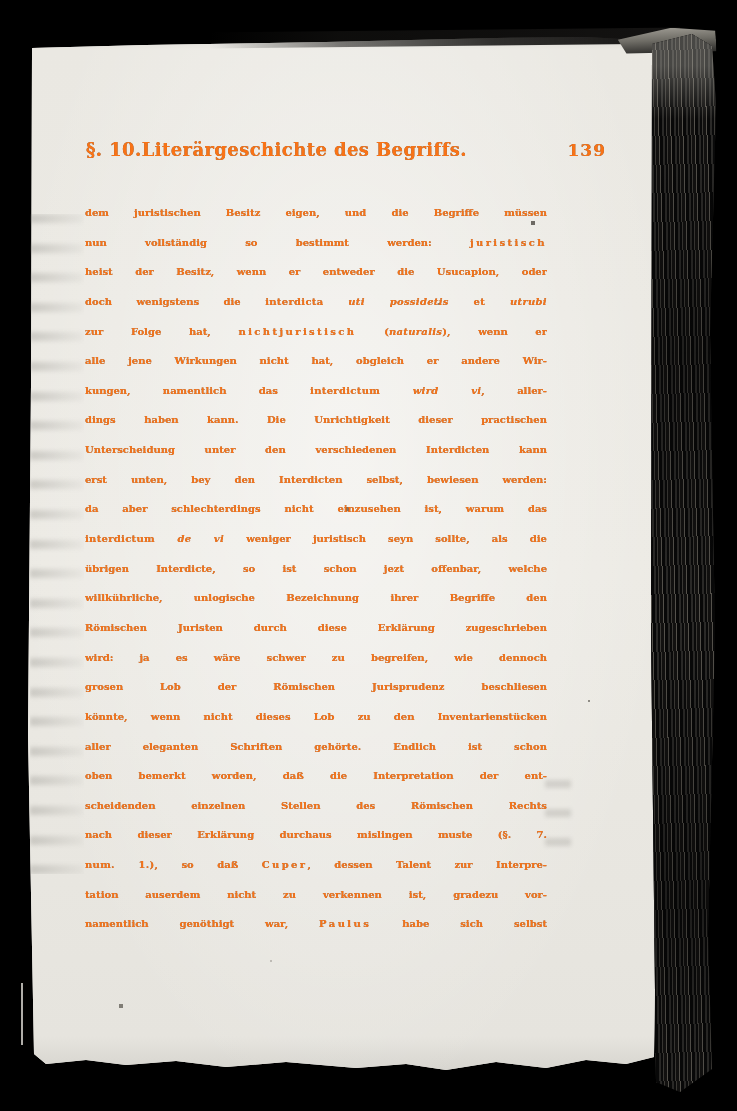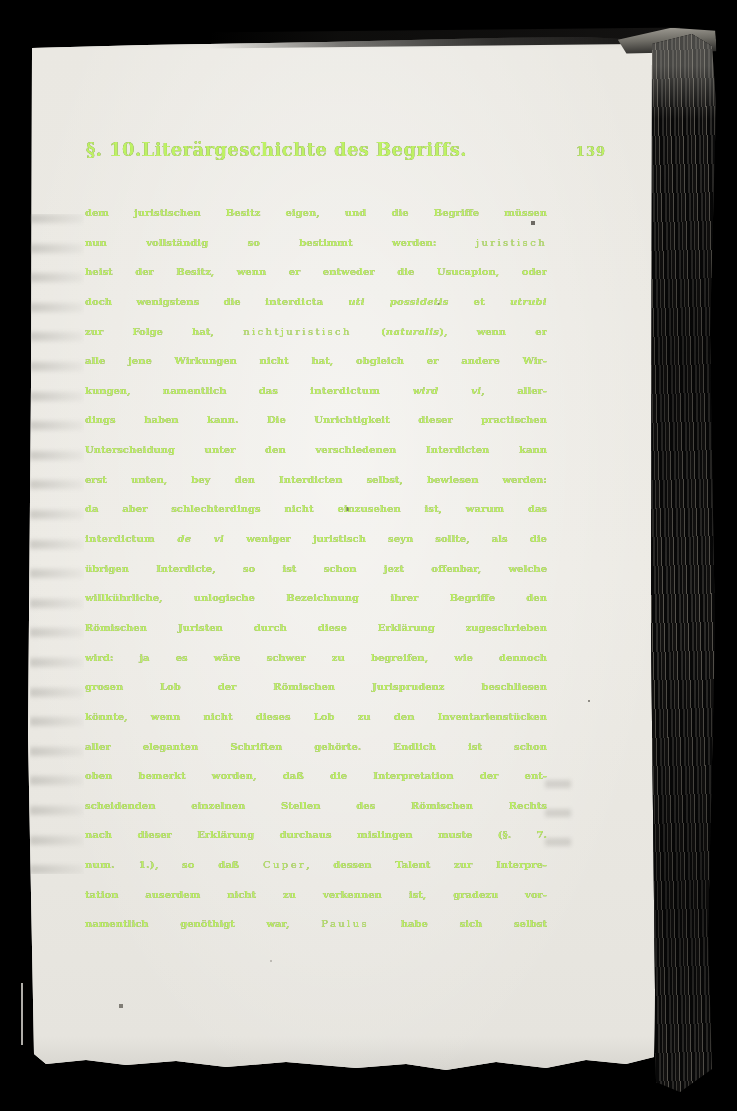--- a/index.html
+++ b/index.html
@@ -45,36 +45,36 @@
   .bleed-right{position:absolute;left:545px;top:780px;width:26px;height:70px;opacity:.4;
     background:repeating-linear-gradient(180deg,rgba(110,108,102,.5) 0 8px,rgba(0,0,0,0) 8px 29px);
     filter:blur(2px);}
   .speck{position:absolute;left:0;top:0;width:2px;height:2px;background:transparent;
     box-shadow:532px 222px 0 1px #6d6a64, 770px 0 0 0 transparent, 438px 303px 0 0 #85827c,
       346px 508px 0 1px #7c7972, 270px 960px 0 0 #8a878074, 120px 1005px 0 1px #807d76,
       588px 700px 0 0 #8f8c85;}
   .left-line-artifact{position:absolute;left:21px;top:983px;width:2px;height:62px;background:#cfcdc7;opacity:.85;}
 
   
-  .ink{color:#bef264;}
+  .ink{color:#f97316;}
   .header-row{position:absolute;left:86px;top:139px;width:520px;display:flex;
     align-items:baseline;font-weight:bold;font-size:18px;letter-spacing:.4px;
     text-shadow:0 0 .6px rgba(27,25,22,.7);}
   .header-section{flex:0 0 auto;}
   .header-title{flex:1 1 auto;text-align:left;}
-  .header-pagenum{flex:0 0 auto;font-size:13px;letter-spacing:1px;}
+  .header-pagenum{flex:0 0 auto;font-size:17px;letter-spacing:1px;}
 
   .body-text{position:absolute;left:85px;top:198px;width:462px;font-size:10px;
     font-weight:bold;text-shadow:0 0 .5px rgba(27,25,22,.6);}
   .line{height:29.65px;line-height:29.65px;overflow:hidden;
     text-align:justify;text-align-last:justify;-moz-text-align-last:justify;}
   .seg-fraktur{font-weight:bold;}
   .seg-latin-italic{font-style:italic;font-weight:600;letter-spacing:.3px;}
   .seg-latin-roman{font-style:normal;font-weight:600;letter-spacing:.3px;}
-  .seg-spaced{font-weight:normal;letter-spacing:2.4px;}
+  .seg-spaced{font-weight:bold;letter-spacing:2.4px;}
 </style>
 </head>
 <body>
 
 <div class="photo">
 
   <div class="paper"></div>
 
   <div class="head-edge"></div>
   <div class="head-edge-light"></div>

